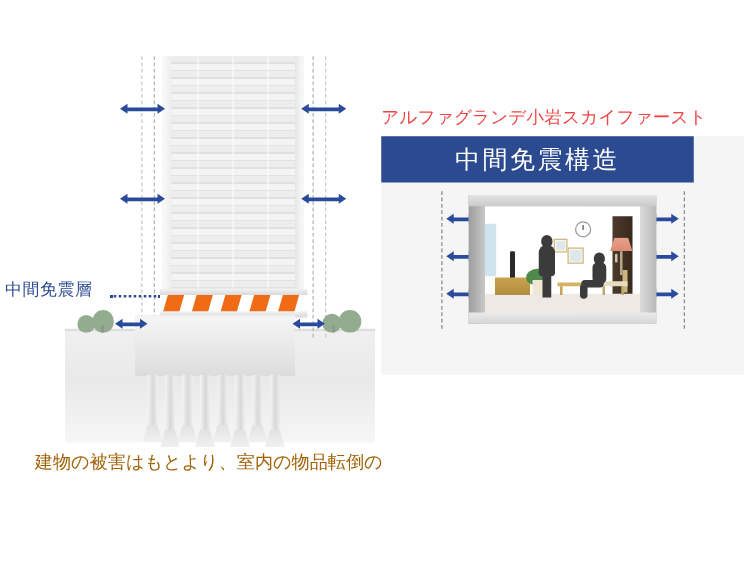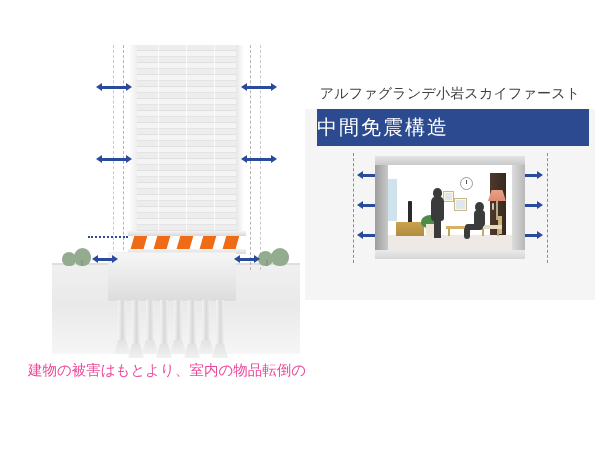--- a/index.html
+++ b/index.html
@@ -88,38 +88,38 @@
     position:absolute;left:4px;top:223px;
     font-size:13.5px;color:#2b4a90;letter-spacing:.5px;
     white-space:nowrap;
   }
   .leader{
     position:absolute;left:88px;top:236px;width:40px;height:0;
     border-top:2px dotted #2b4a90;
   }
   .caption-left{
     position:absolute;left:8px;top:360px;width:318px;
-    text-align:center;font-size:14.5px;color:#ec4899;line-height:1.5;
+    text-align:center;font-size:14.5px;color:#a16207;line-height:1.5;
     font-family:"Liberation Serif", serif;
   }
 
   
   .right-panel{position:absolute;left:305px;top:85px;width:290px;height:215px;}
   .product-title{
-    position:absolute;left:0;top:0;width:290px;text-align:center;
-    font-size:14px;color:#404040;letter-spacing:.2px;white-space:nowrap;
+    position:absolute;left:0;top:0;width:290px;text-align:left;
+    font-size:14px;color:#ef4444;letter-spacing:.2px;white-space:nowrap;
   }
   .panel-body{
     position:absolute;left:0;top:24px;width:290px;height:191px;
     background:#f5f5f5;
   }
   .panel-header{
-    position:absolute;left:0;top:0;width:272px;height:37px;
+    position:absolute;left:0;top:0;width:250px;height:37px;
     background:#2b4a90;
-    display:flex;align-items:center;justify-content:flex-start;margin-left:12px;
+    display:flex;align-items:center;justify-content:center;
   }
   .panel-header span{font-size:20px;color:#ffffff;letter-spacing:2px;}
 
   .room-wrap{position:absolute;left:70px;top:47px;width:150px;height:103px;}
   .room-frame{
     position:absolute;left:0;top:0;width:150px;height:103px;
     background:linear-gradient(145deg,#e8e8e8,#cfcfcf);
     border:1px solid #c2c2c2;
     box-sizing:border-box;
   }
@@ -280,20 +280,21 @@
       <span class="head l"></span>
       <span class="bar"></span>
       <span class="head r"></span>
     </div>
     <div class="arrow" style="left:234px;top:255px;width:26px;">
       <span class="head l"></span>
       <span class="bar"></span>
       <span class="head r"></span>
     </div>
 
+    <div class="iso-label">中間免震層</div>
     <div class="leader"></div>
 
     <div class="caption-left">
       <div>建物の被害はもとより、室内の物品転倒の</div>
     </div>
   </div>
 
   <div class="right-panel">
 
     <div class="product-title">アルファグランデ小岩スカイファースト</div>

